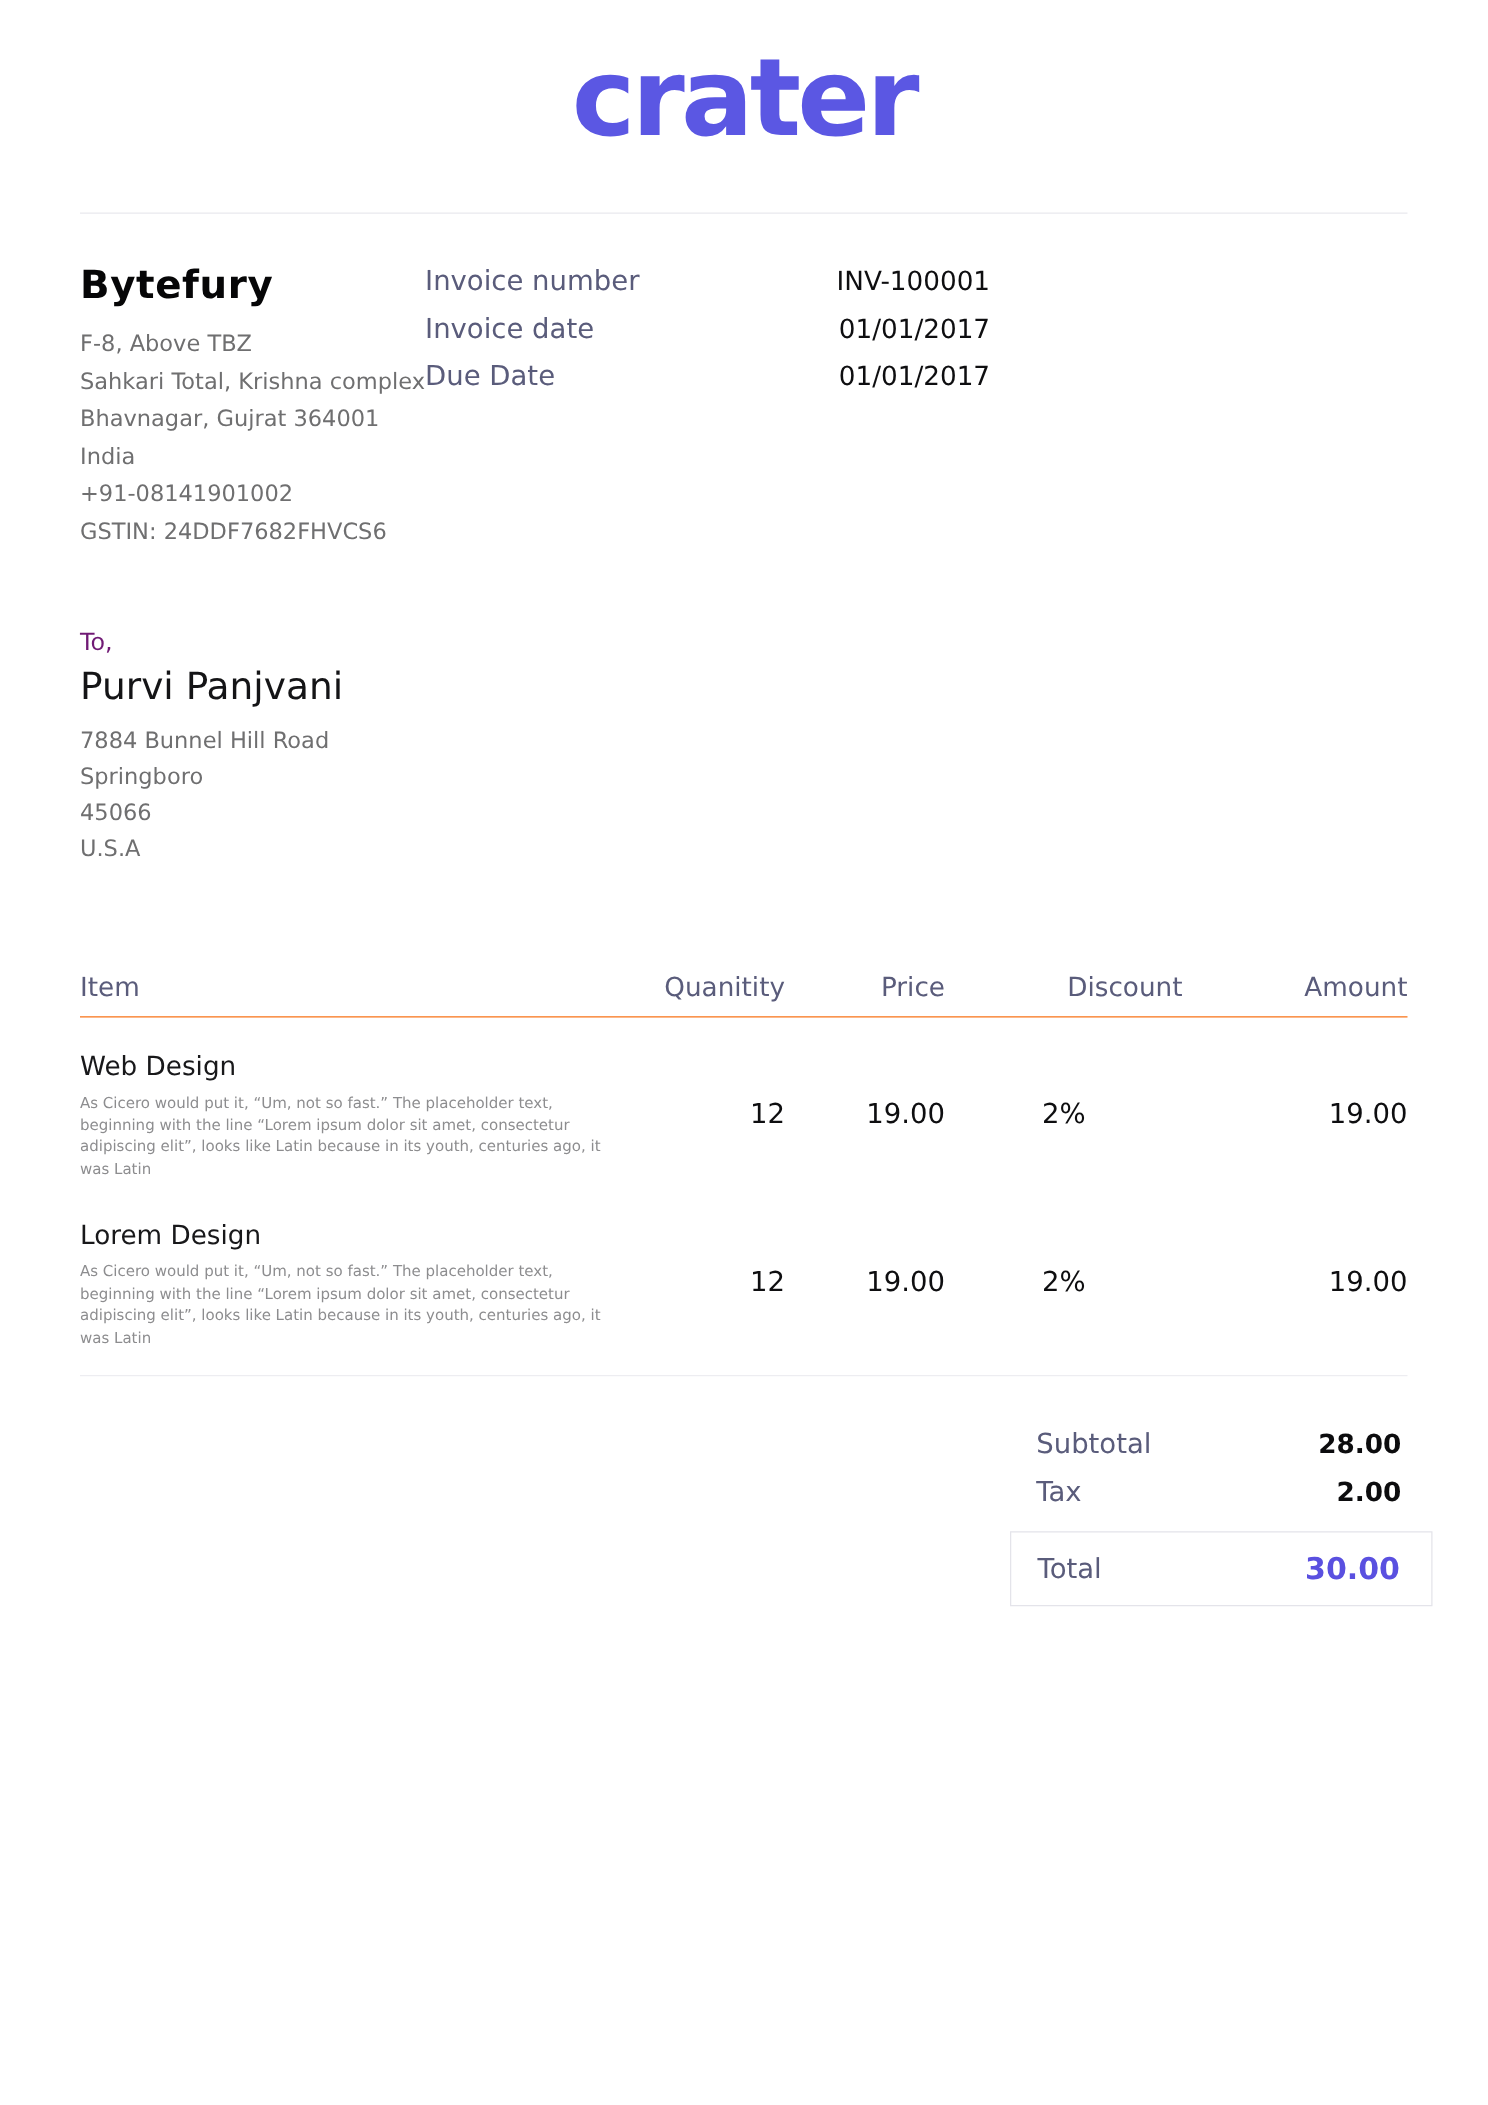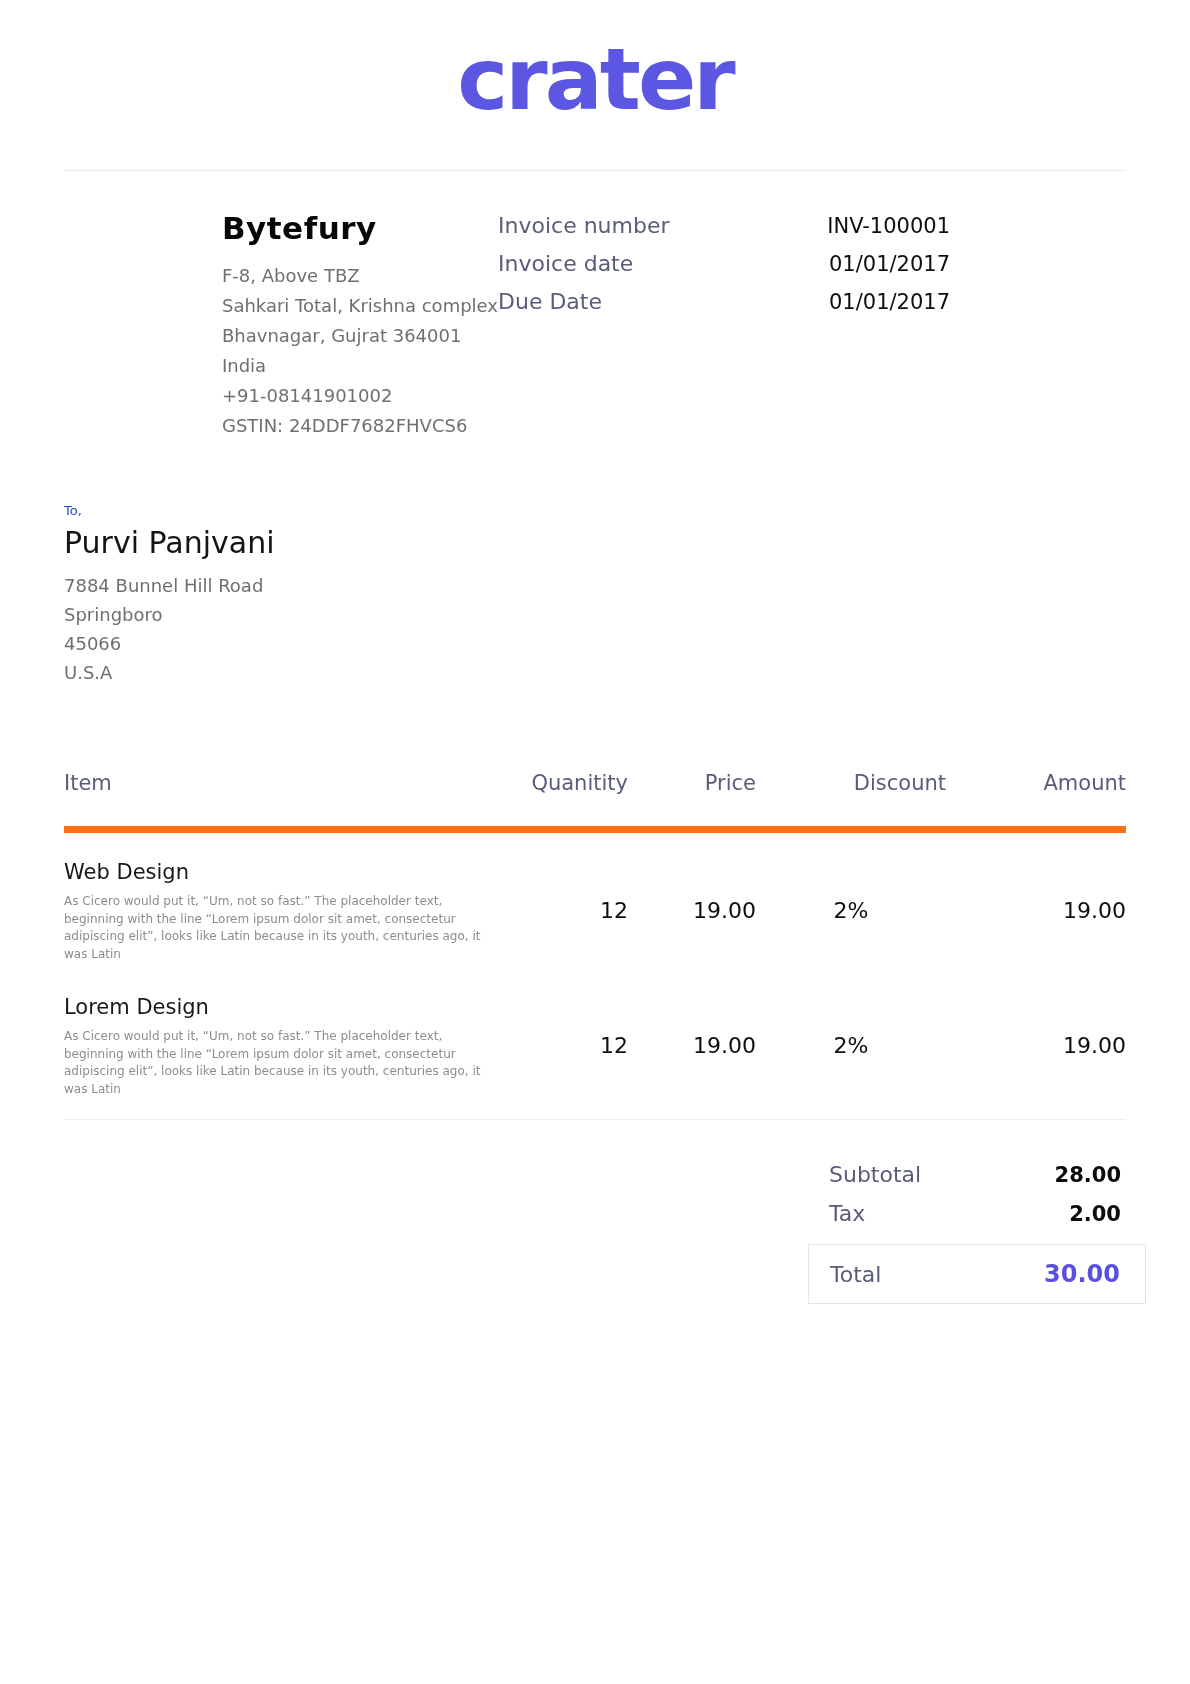--- a/index.html
+++ b/index.html
@@ -14,42 +14,42 @@
   .logo-wrap { text-align: center; padding-top: 34px; }
   .logo {
     display: inline-block; font-size: 86px; line-height: 90px;
     font-weight: bold; letter-spacing: -3px; color: #5b57e3;
   }
 
   .rule { border: none; border-top: 1px solid #e9e9ee; margin: 0; }
   .rule-top { margin-top: 46px; }
 
   
-  .top { display: flex; justify-content: center; margin-top: 37px; }
+  .top { display: flex; justify-content: flex-start; margin-top: 37px; }
   .company h1 {
     margin: 0 0 13px 0; font-size: 31px; line-height: 40px;
     font-weight: bold; color: #060607; letter-spacing: 0.5px;
   }
   .addr p { margin: 0; font-size: 18px; line-height: 30px; color: #6f6f70; }
 
   .meta { width: 452px; margin-right: 18px; padding-top: 5px; }
   .meta-row { display: flex; justify-content: space-between; align-items: baseline; margin-bottom: 13px; }
   .meta-label { font-size: 22px; color: #5a5c7b; }
   .meta-value { font-size: 21px; color: #0e0e10; }
 
   
   .customer { margin-top: 62px; }
-  .customer .to { margin: 0; font-size: 13px; color: #1d4ed8; }
+  .customer .to { margin: 0; font-size: 19px; color: #701a75; }
   .customer h2 { margin: 7px 0 10px 0; font-size: 30px; line-height: 36px; font-weight: normal; color: #141416; }
   .customer .addr p { line-height: 29px; }
 
   
   .items { margin-top: 84px; }
   .grid-row { display: grid; grid-template-columns: 446px 118px 128px 190px 180px; }
-  .thead { padding-bottom: 31px; border-bottom: 7px solid #f97316; }
+  .thead { padding-bottom: 11px; border-bottom: 1px solid #f97316; }
   .th { font-size: 21px; color: #5a5c7b; }
   .al { text-align: left; }
   .ar { text-align: right; }
   .ac { text-align: center; }
   .item-row { padding-top: 25px; padding-bottom: 5px; }
   .item-name { margin: 0 0 7px 0; font-size: 21px; line-height: 28px; font-weight: normal; color: #18181a; }
   .item-desc { margin: 0; max-width: 432px; font-size: 12px; line-height: 17.5px; color: #8d8d8f; }
   .cell { font-size: 22px; color: #0e0e10; align-self: center; }
   .items-end { margin-top: 16px; border-top: 1px solid #ededf1; }
 

